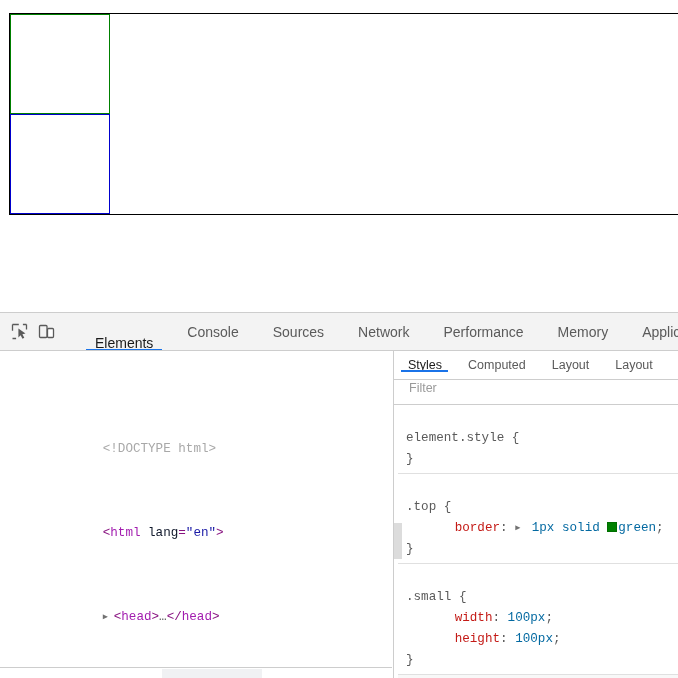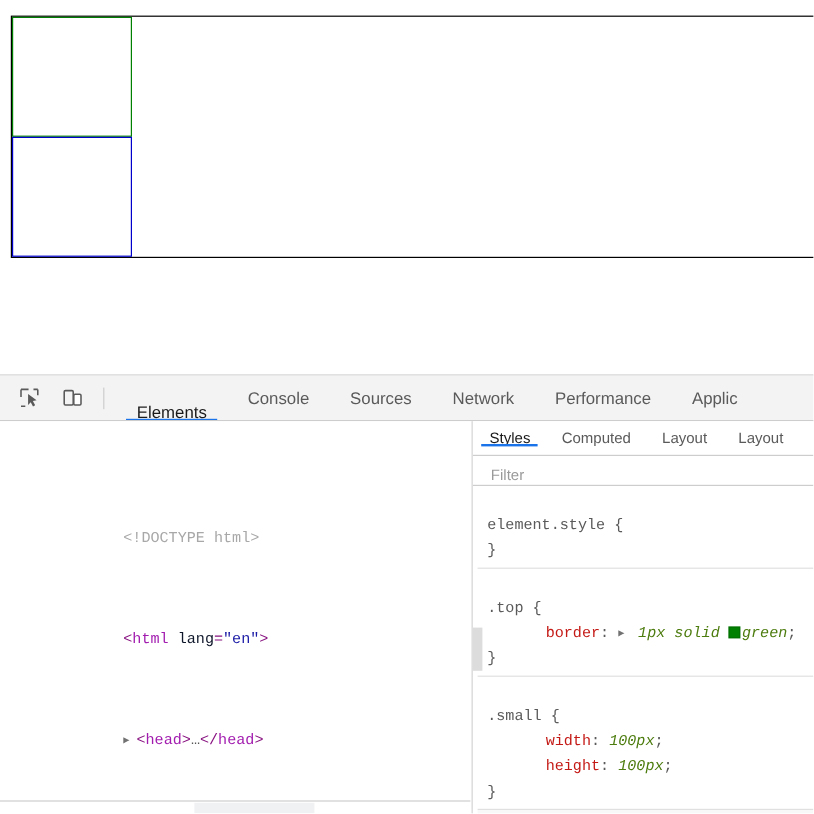--- a/index.html
+++ b/index.html
@@ -169,21 +169,21 @@
   .st-tab.active::after {
     content: "";
     position: absolute;
     left: 7px; right: 7px; bottom: 0;
     height: 2px;
     background: #1a73e8;
   }
   .filter-row {
     height: 25px;
     border-bottom: 1px solid #cdcdcd;
-    display: flex; align-items: flex-end;
+    display: flex; align-items: flex-start;
     padding-left: 13px;
     background: #ffffff;
   }
   .filter-input {
     border: none; outline: none;
     font-family: "Liberation Sans", sans-serif;
     font-size: 12.5px;
     color: #333333;
     background: transparent;
     width: 90%;
@@ -199,21 +199,21 @@
   }
   .rule {
     border-bottom: 1px solid #e0e0e0;
     padding: 2px 0 3px 8px;
     white-space: pre;
   }
   .rule.ua { background: #f8f8f8; font-style: italic; }
   .sel   { color: #5a5a5a; text-align: right; }
   .brace { color: #5a5a5a; }
   .prop  { color: #c41a16; margin-left: 26px; }
-  .pval  { color: #4d7c0f; font-style: italic; }
+  .pval  { color: #0369a1; }
   .disc {
     display: inline-block;
     width: 9px;
     color: #727272;
     font-size: 8.5px;
     vertical-align: 1px;
   }
   .swatch {
     display: inline-block;
     width: 10px; height: 10px;
@@ -272,20 +272,23 @@
             <span>Console</span>
           </div>
         <div class="dt-tab">
             <span>Sources</span>
           </div>
         <div class="dt-tab">
             <span>Network</span>
           </div>
         <div class="dt-tab">
             <span>Performance</span>
+          </div>
+        <div class="dt-tab">
+            <span>Memory</span>
           </div>
         <div class="dt-tab">
             <span>Applic</span>
           </div>
       </div>
     </div>
 
     <div class="dt-panes">
 
       <div class="dom-pane">

